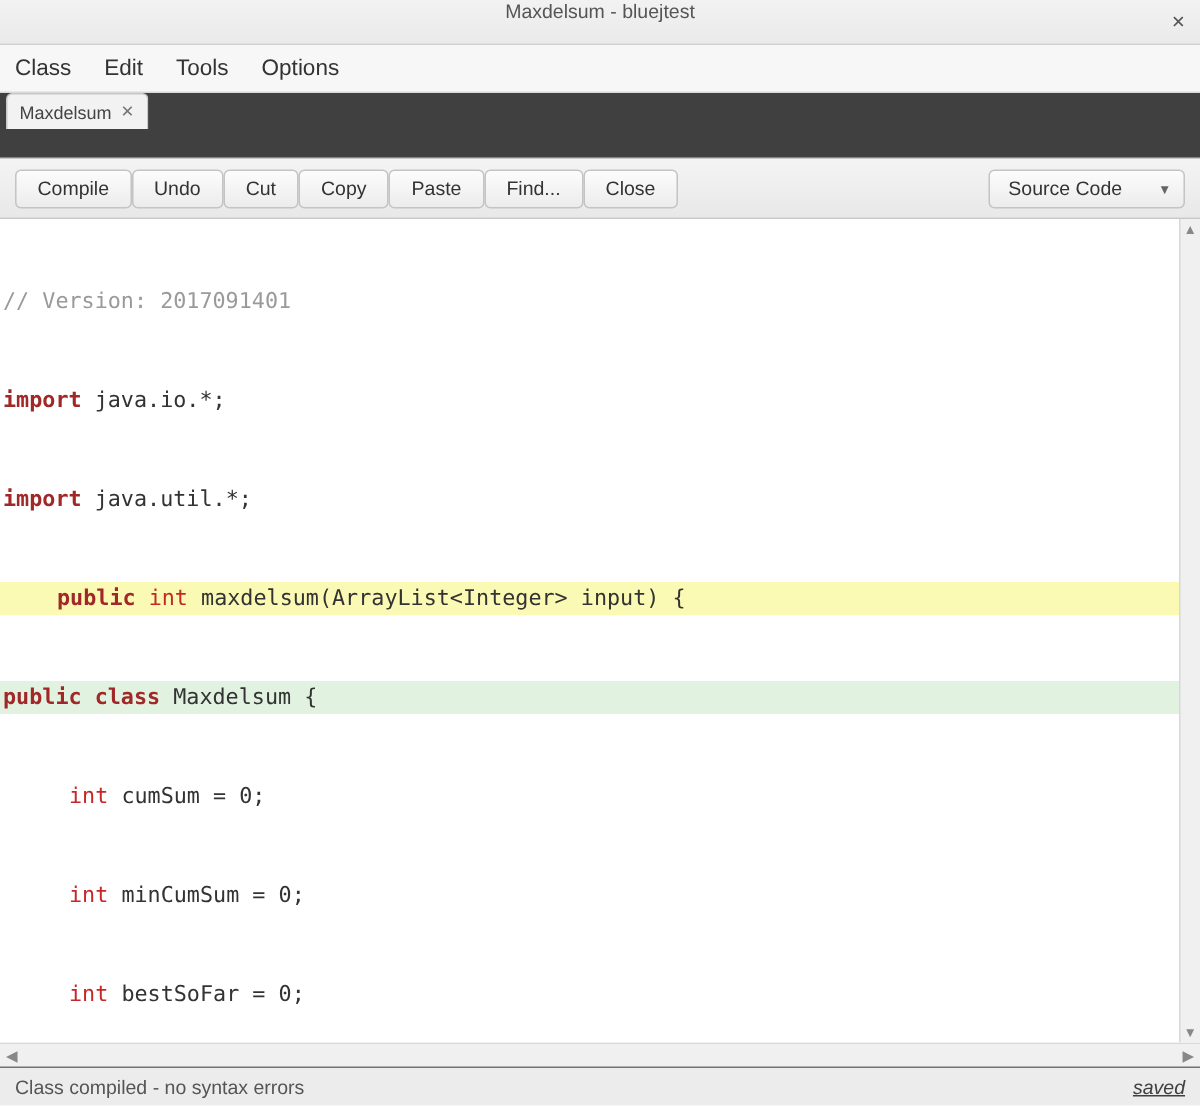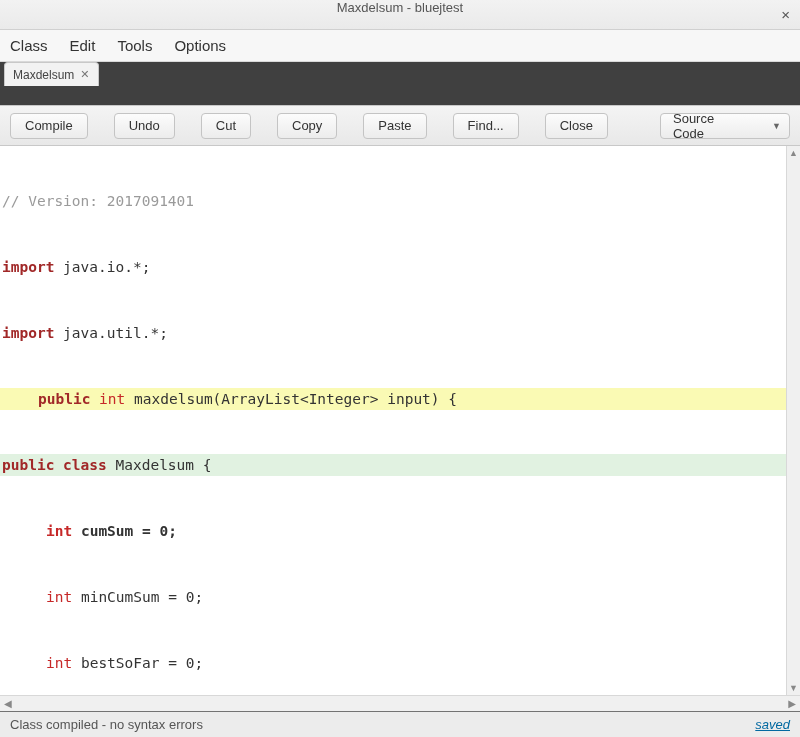--- a/index.html
+++ b/index.html
@@ -61,21 +61,21 @@
     color: #444;
   }
   .tab-close { font-size: 11px; color: #777; cursor: pointer; }
   .toolbar {
     background: linear-gradient(#f4f4f4,#e8e8e8);
     border-bottom: 1px solid #c8c8c8;
     height: 40px;
     display: flex;
     align-items: center;
     padding: 0 10px;
-    gap: 26px;
+    gap: 0;
   }
   .btn {
     background: linear-gradient(#fcfcfc,#ececec);
     border: 1px solid #c4c4c4;
     border-radius: 4px;
     height: 26px;
     padding: 0 14px;
     font-size: 13px;
     color: #333;
     cursor: pointer;
@@ -149,21 +149,21 @@
     padding:0 4px;
   }
   .statusbar {
     height: 26px;
     background:#ececec;
     border-top:1px solid #737373;
     display:flex;align-items:center;
     padding:0 10px;
     font-size:13px;color:#555;
   }
-  .statusbar .right { margin-left:auto; font-style:italic; color:#0369a1;text-decoration:underline;}
+  .statusbar .right { margin-left:auto; font-style:italic; color:#404040;text-decoration:underline;}
 </style>
 </head>
 <body>
 
 <div class="titlebar">
   <span class="titlebar-title">Maxdelsum - bluejtest</span>
   <span class="titlebar-close">×</span>
 </div>
 
 <div class="menubar">
@@ -212,21 +212,21 @@
     </svg>
 </div>
 
 <div class="editor-wrap">
   <div class="editor">
     <div class="line bg-white"><span class="gut"></span><span class="code"><span class="tok-cm">// Version: 2017091401</span></span></div>
     <div class="line bg-white"><span class="gut"></span><span class="code"><span class="tok-kw">import</span><span class="tok-pl"> java.io.*;</span></span></div>
     <div class="line bg-white"><span class="gut"></span><span class="code"><span class="tok-kw">import</span><span class="tok-pl"> java.util.*;</span></span></div>
     <div class="line bg-yellow"><span class="gut gut-green"></span><span class="code" style="padding-left:38px;"><span class="tok-kw">public </span><span class="tok-ty">int</span><span class="tok-pl"> maxdelsum(ArrayList&lt;Integer&gt; input) {</span></span></div>
     <div class="line bg-green"><span class="gut"></span><span class="code"><span class="tok-kw">public </span><span class="tok-kw">class</span><span class="tok-pl"> Maxdelsum {</span></span></div>
-    <div class="line bg-white"><span class="gut gut-green"></span><span class="gut gut-yellow"></span><span class="code" style="padding-left:46px;font-weight:bold;"><span class="tok-ty">int</span><span class="tok-pl"> cumSum = 0;</span></span></div>
+    <div class="line bg-white"><span class="gut gut-green"></span><span class="gut gut-yellow"></span><span class="code" style="padding-left:46px;"><span class="tok-ty">int</span><span class="tok-pl"> cumSum = 0;</span></span></div>
     <div class="line bg-white"><span class="gut gut-green"></span><span class="gut gut-yellow"></span><span class="code" style="padding-left:46px;"><span class="tok-ty">int</span><span class="tok-pl"> minCumSum = 0;</span></span></div>
     <div class="line bg-white"><span class="gut gut-green"></span><span class="gut gut-yellow"></span><span class="code" style="padding-left:46px;"><span class="tok-ty">int</span><span class="tok-pl"> bestSoFar = 0;</span></span></div>
     
     
     
     
     
     
     
     

